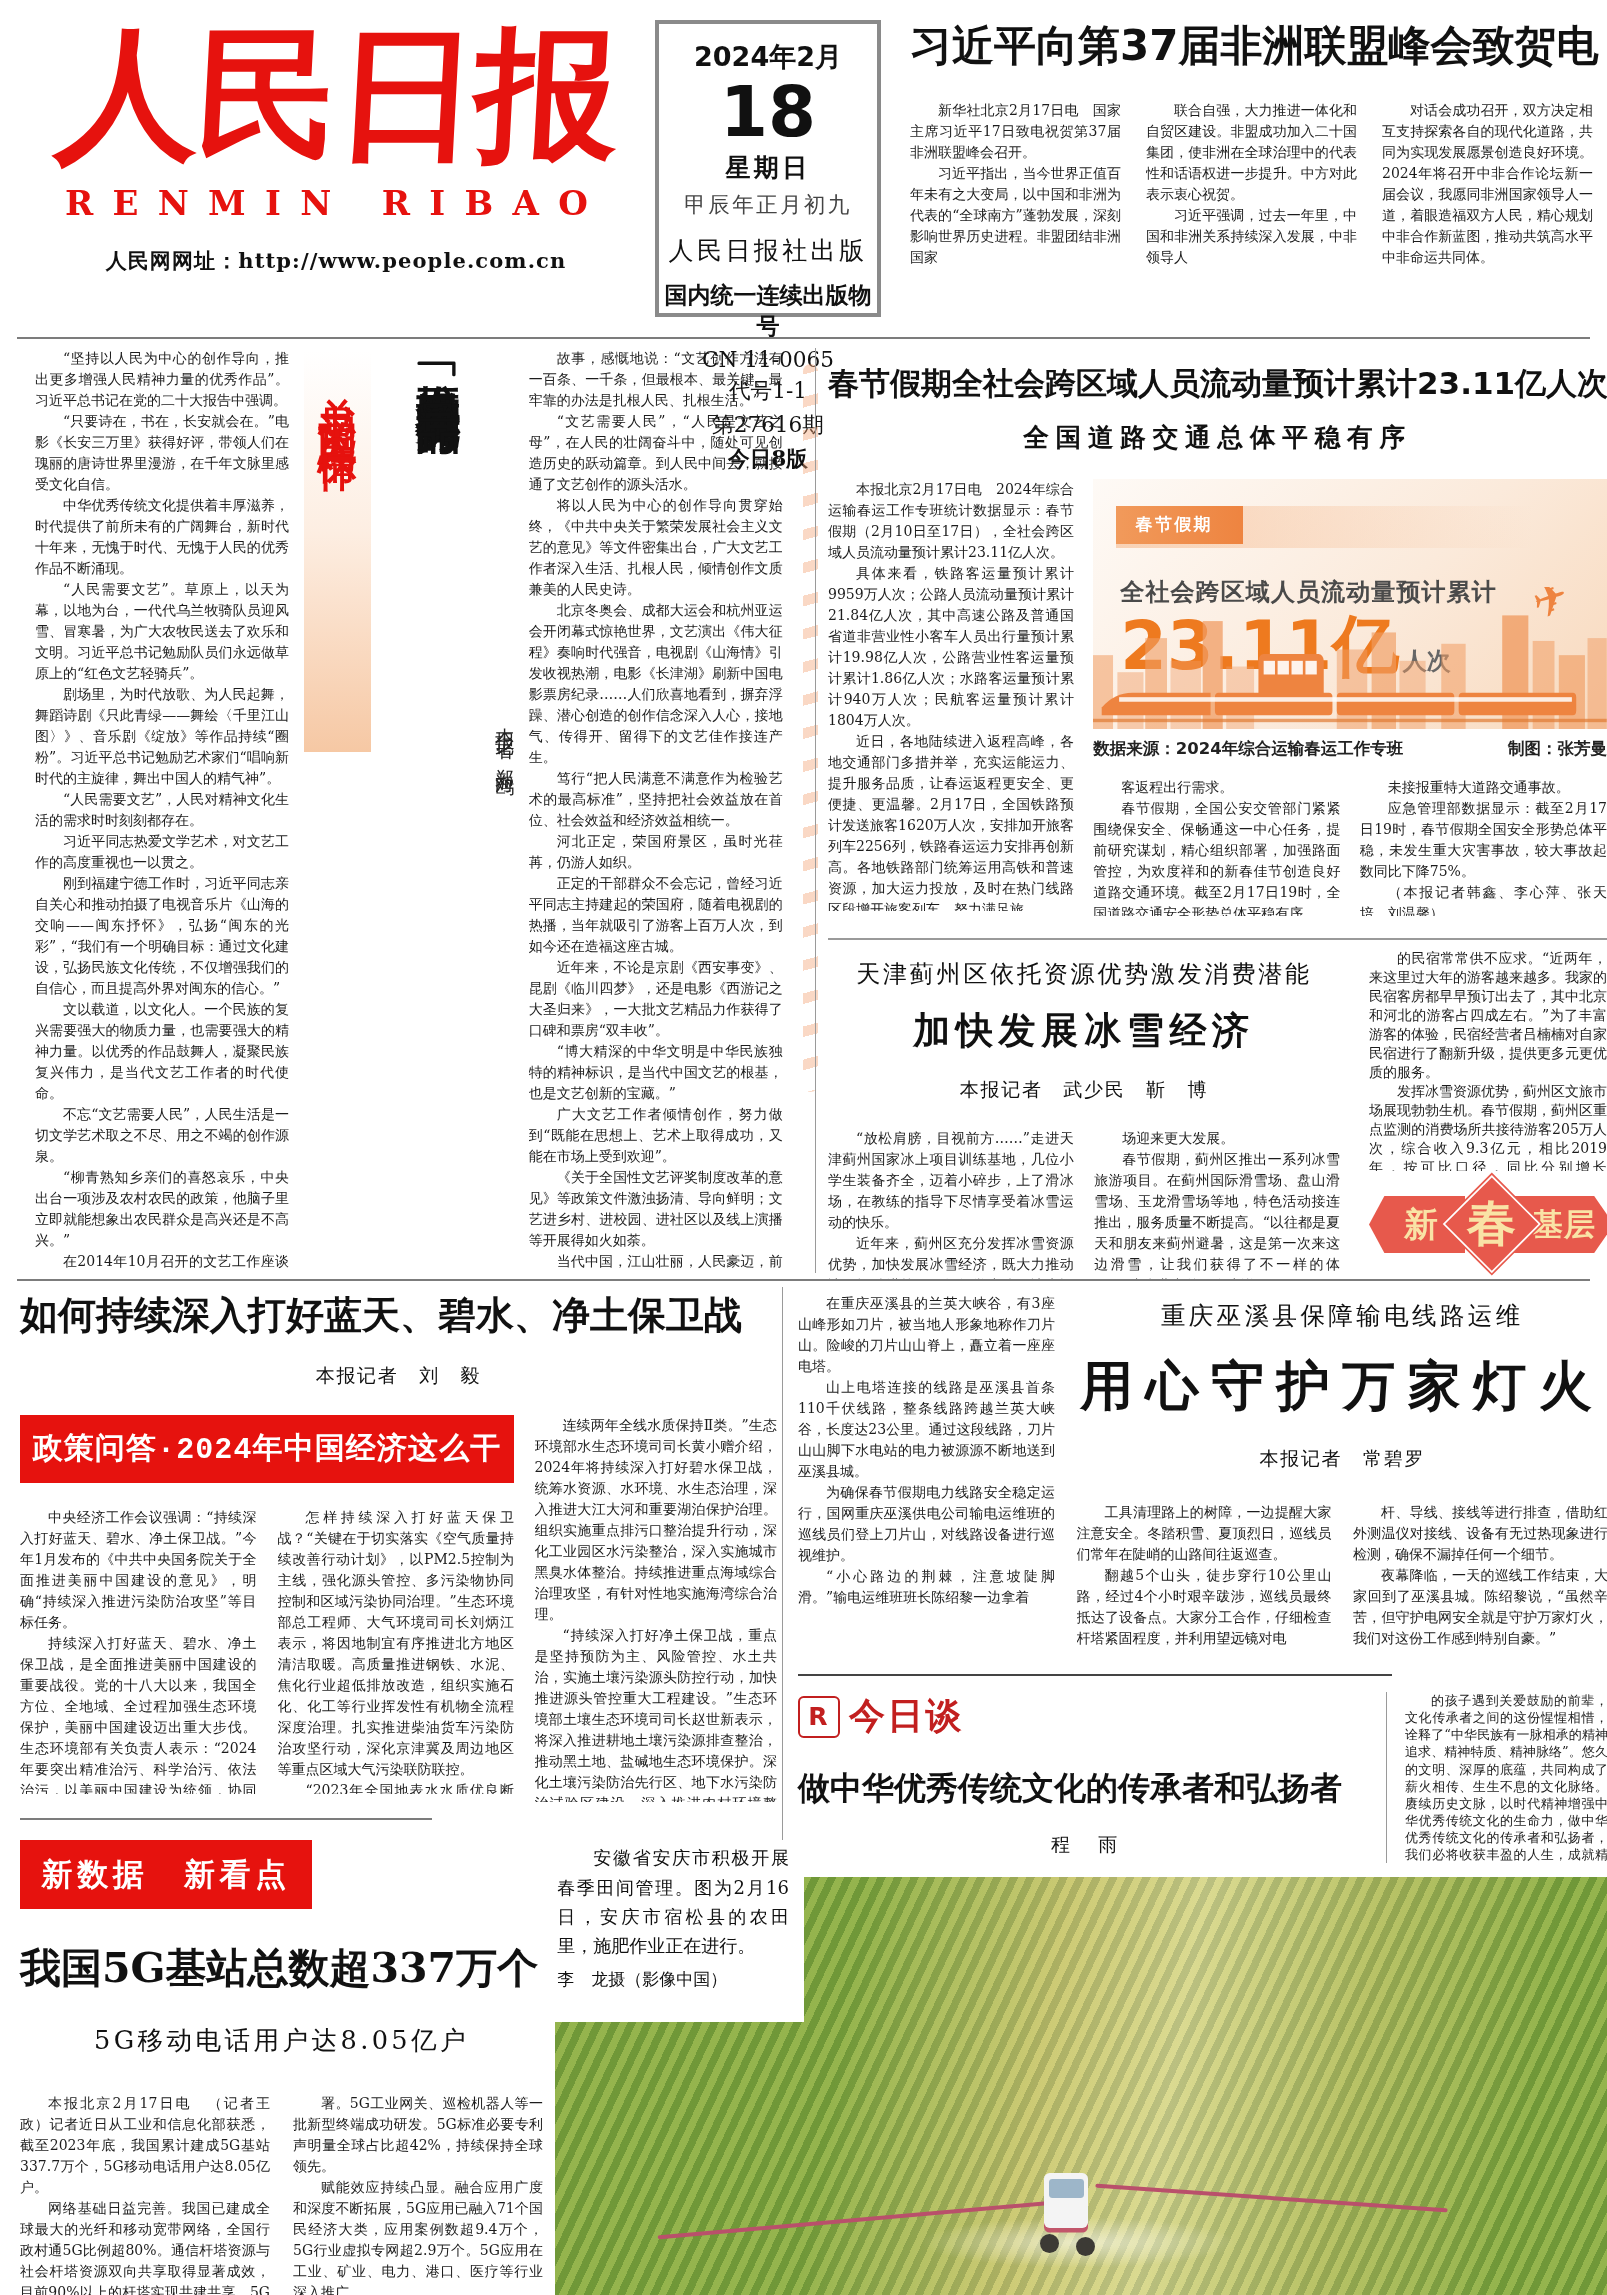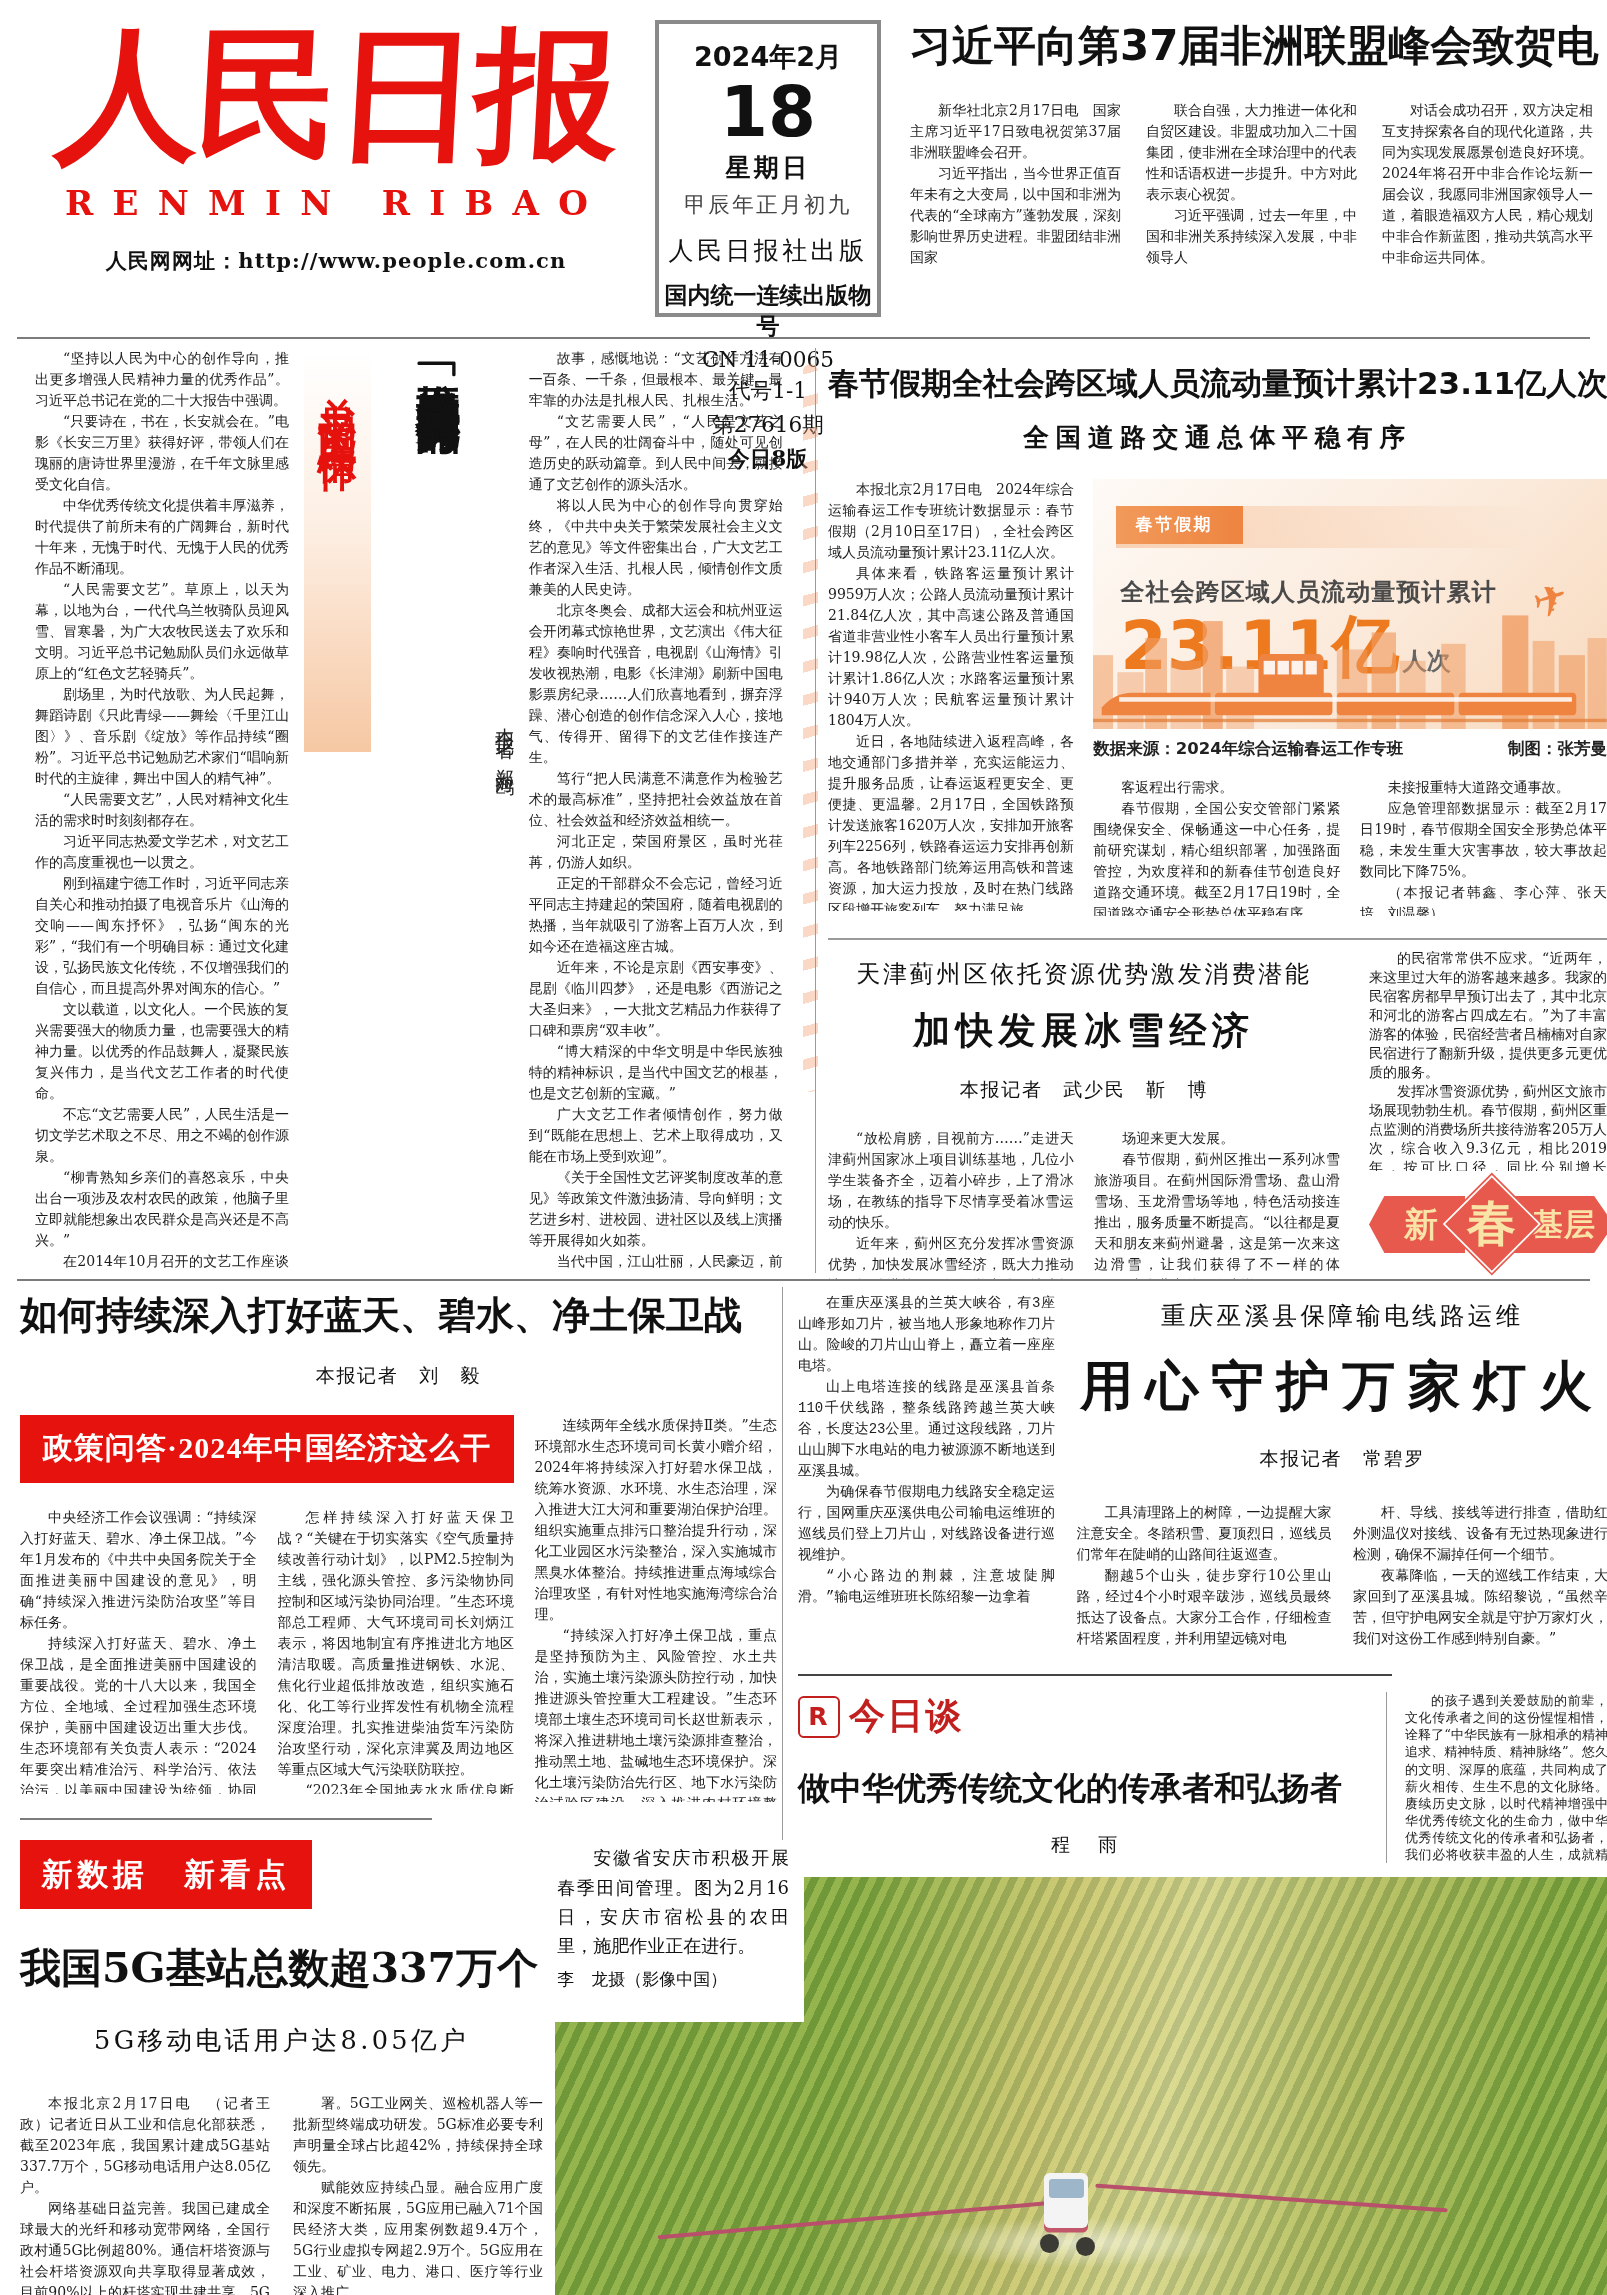--- a/index.html
+++ b/index.html
@@ -90,29 +90,29 @@
   .badge-diamond{position:absolute;left:84px;top:2.3px;width:77px;height:77px;display:flex;align-items:center;justify-content:center;}
   .badge-diamond::before{content:"";position:absolute;inset:5.7px;background:#e7594c;transform:rotate(45deg);
                          box-shadow:0 0 0 1.7px #fff,0 0 0 3.4px #e7594c;}
   .badge-diamond span{position:relative;font-size:49px;font-weight:bold;color:#f9e3a6;font-family:"DejaVu Serif",serif;}
   
   .bluesky{left:20px;top:1290px;width:757px;height:506px;}
   .bs-headline{font-family:"DejaVu Sans",sans-serif;font-weight:bold;font-size:38px;white-space:nowrap;}
   .bs-byline{text-align:center;font-size:19px;margin-top:21.6px;letter-spacing:1.7px;}
   .bs-body{display:flex;gap:20.5px;margin-top:26px;}
   .bs-left{width:494px;}
-  .policy-box{background:#e6120e;color:#fff;font-family:Liberation Serif, serif;font-weight:bold;
+  .policy-box{background:#e6120e;color:#fff;font-family:Liberation Mono, monospace;font-weight:bold;
               font-size:30px;text-align:center;padding:13.7px 0;letter-spacing:1.1px;}
   .bs-cols{display:flex;gap:21px;margin-top:24px;}
   .bs-col{flex:1;height:287px;overflow:hidden;}
   .bs-col3{flex:1;height:387px;overflow:hidden;}
   
   .vline{background:#9a9a9a;}
   .power{left:798px;top:1293px;width:810px;height:373px;display:flex;gap:21.6px;}
-  .pl-col1{width:257px;height:370px;overflow:hidden;font-family:Liberation Mono, monospace;}
+  .pl-col1{width:257px;height:370px;overflow:hidden;}
   .pl-right{flex:1;}
   .pl-kicker{text-align:center;font-size:24.5px;letter-spacing:3.4px;margin-top:5.7px;}
   .pl-headline{text-align:center;font-size:53px;font-weight:bold;letter-spacing:12.5px;margin-top:19.3px;
                font-family:"DejaVu Serif",serif;}
   .pl-byline{text-align:center;font-size:19px;margin-top:23px;letter-spacing:1.7px;}
   .pl-cols{display:flex;gap:21.6px;margin-top:30px;}
   .pl-col{flex:1;height:165px;overflow:hidden;}
   
   .talk{left:798px;top:1692px;width:810px;height:398px;display:flex;}
   .tt-left{width:577px;}

